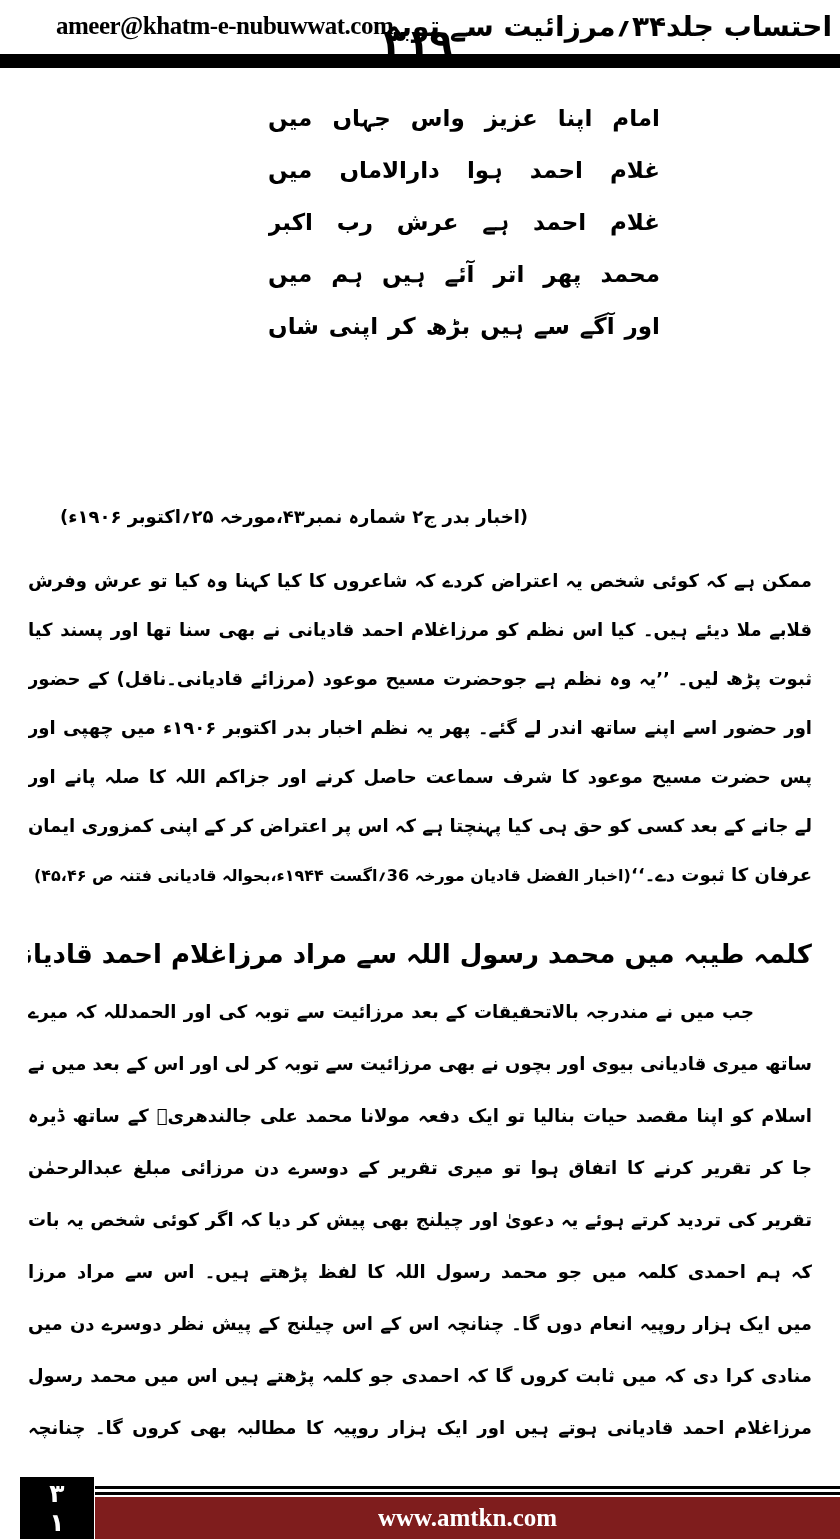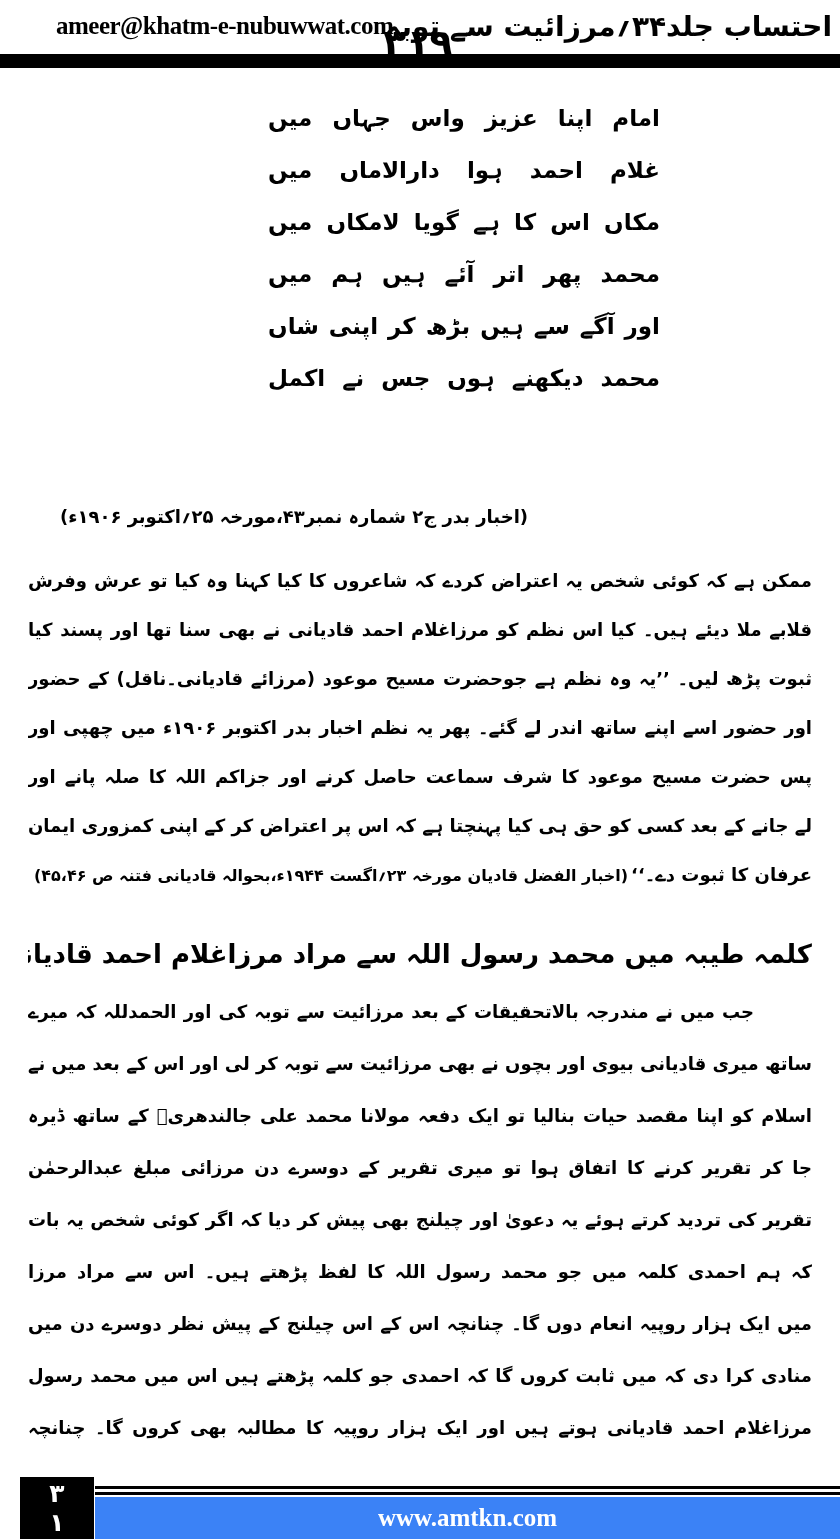--- a/index.html
+++ b/index.html
@@ -76,21 +76,21 @@
     font-size: 26px; font-weight: bold;
     direction: rtl; text-align: right;
     white-space: nowrap; overflow: hidden;
   }
 
   
   .footer-rules { left: 95px; right: 0; top: 1486px; }
   .footer-rules div { height: 3px; background: #000; margin-bottom: 3px; }
   .footer-bar {
     left: 95px; right: 0; top: 1497px; height: 42px;
-    background: #3b82f6; color: #fff;
+    background: #7f1d1d; color: #fff;
     display: flex; align-items: center; justify-content: center;
     font-family: "Liberation Serif", serif;
     font-weight: bold; font-size: 25px;
     gap: 14px; white-space: nowrap;
   }
   .footer-pagebox {
     left: 20px; top: 1477px; width: 74px; height: 62px;
     background: #000; color: #fff;
     display: flex; align-items: center; justify-content: center;
   }
@@ -103,37 +103,36 @@
 <body>
 
 <div class="abs email">ameer@khatm-e-nubuwwat.com</div>
 <div class="abs page-num">۳۱۹</div>
 <div class="abs book-title">احتساب جلد۳۴؍مرزائیت سے توبہ</div>
 <div class="abs top-rule"></div>
 
 <div class="abs poem">
   <div class="verse">امام اپنا عزیز واس جہاں میں</div>
   <div class="verse">غلام احمد ہوا دارالاماں میں</div>
-  <div class="verse">مکاں اس کا ہے گویا لامکاں میں</div>
+  <div class="verse">غلام احمد ہے عرش رب اکبر</div>
   <div class="verse">محمد پھر اتر آئے ہیں ہم میں</div>
   <div class="verse">اور آگے سے ہیں بڑھ کر اپنی شاں میں</div>
-  <div class="verse">محمد دیکھنے ہوں جس نے اکمل</div>
 </div>
 <div class="abs poem-citation">(اخبار بدر ج۲ شمارہ نمبر۴۳،مورخہ ۲۵؍اکتوبر ۱۹۰۶ء)</div>
 
 <div class="abs para para1">
   <div class="pline">ممکن ہے کہ کوئی شخص یہ اعتراض کردے کہ شاعروں کا کیا کہنا وہ کیا تو عرش وفرش کے</div>
   <div class="pline">قلابے ملا دیئے ہیں۔ کیا اس نظم کو مرزاغلام احمد قادیانی نے بھی سنا تھا اور پسند کیا تھا تو یہ بھی آپ</div>
   <div class="pline">ثبوت پڑھ لیں۔ ’’یہ وہ نظم ہے جوحضرت مسیح موعود (مرزائے قادیانی۔ناقل) کے حضور پڑھی گئی</div>
   <div class="pline">اور حضور اسے اپنے ساتھ اندر لے گئے۔ پھر یہ نظم اخبار بدر اکتوبر ۱۹۰۶ء میں چھپی اور شائع ہوئی۔</div>
   <div class="pline">پس حضرت مسیح موعود کا شرف سماعت حاصل کرنے اور جزاکم اللہ کا صلہ پانے اور قطعے کوخود اندر</div>
   <div class="pline">لے جانے کے بعد کسی کو حق ہی کیا پہنچتا ہے کہ اس پر اعتراض کر کے اپنی کمزوری ایمان اور قلت</div>
   <div class="pline-flex">
     <span class="quote-end">عرفان کا ثبوت دے۔‘‘</span>
-    <span class="inline-citation">(اخبار الفضل قادیان مورخہ ۲۳؍اگست ۱۹۴۴ء،بحوالہ قادیانی فتنہ ص ۴۵،۴۶)</span>
+    <span class="inline-citation">(اخبار الفضل قادیان مورخہ 36؍اگست ۱۹۴۴ء،بحوالہ قادیانی فتنہ ص ۴۵،۴۶)</span>
   </div>
 </div>
 
 <div class="abs section-heading">کلمہ طیبہ میں محمد رسول اللہ سے مراد مرزاغلام احمد قادیانی</div>
 
 <div class="abs para para2">
   <div class="pline indent">جب میں نے مندرجہ بالاتحقیقات کے بعد مرزائیت سے توبہ کی اور الحمدللہ کہ میرے</div>
   <div class="pline">ساتھ میری قادیانی بیوی اور بچوں نے بھی مرزائیت سے توبہ کر لی اور اس کے بعد میں نے تبلیغ</div>
   <div class="pline">اسلام کو اپنا مقصد حیات بنالیا تو ایک دفعہ مولانا محمد علی جالندھریؒ کے ساتھ ڈیرہ غازیخان شہر میں</div>
   <div class="pline">جا کر تقریر کرنے کا اتفاق ہوا تو میری تقریر کے دوسرے دن مرزائی مبلغ عبدالرحمٰن مبشر نے میری</div>

